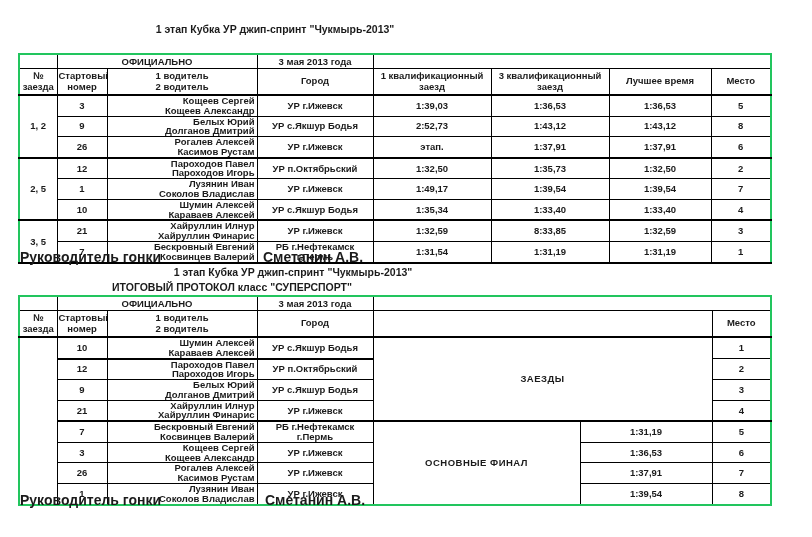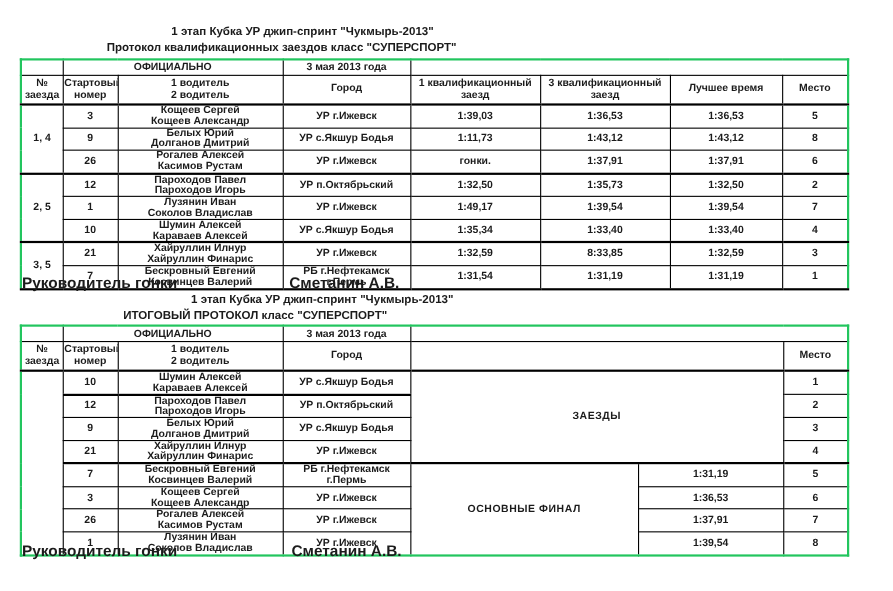--- a/index.html
+++ b/index.html
@@ -15,34 +15,33 @@
               width:752px;border:2px solid #22c55e;}
   #table1{top:53px;}
   #table2{top:295px;}
   .proto td,.proto th{border:1px solid #000;font-size:9.5px;font-weight:bold;
                       color:#1b1b1b;padding:0 2px;vertical-align:middle;overflow:hidden;}
   tr.official-row td{height:13px;line-height:12px;text-align:center;}
   tr.header-row th{height:25px;line-height:1.08;text-align:center;
                    border-bottom:2px solid #000;white-space:pre-line;padding:0 1px;}
   #table1 tbody td,#table2 tbody td{height:19px;line-height:1.03;}
   .c{text-align:center;}
-  .l{text-align:center;}
+  .l{text-align:right;}
   .pre{white-space:pre-line;}
   tr.group-end td{border-bottom:2px solid #000;}
   td.tb{border-bottom:2px solid #000;}
   td.race{text-align:center;}
   td.mlabel{text-align:center;letter-spacing:0.5px;}
 </style>
 </head>
 <body>
 
 <div class="page">
 
   <div class="abs ttl ctr" style="left:275px;top:23px;">1 этап Кубка УР джип-спринт "Чукмырь-2013"</div>
-  <div class="abs ttl ctr" style="left:256px;top:37px;">Протокол квалификационных заездов класс "СУПЕРСПОРТ"</div>
 
   <table class="proto" id="table1">
     <colgroup>
       <col style="width:38px">
         <col style="width:50px">
         <col style="width:150px">
         <col style="width:116px">
       <col style="width:118px">
         <col style="width:118px">
         <col style="width:102px">
@@ -66,46 +65,46 @@
         <th>1 квалификационный
 заезд</th>
         <th>3 квалификационный
 заезд</th>
         <th>Лучшее время</th>
         <th>Место</th>
       </tr>
     </thead>
     <tbody id="t1body">
         <tr>
-          <td class="c race tb" rowspan="3">1, 4</td>
+          <td class="c race tb" rowspan="3">1, 2</td>
           <td class="c">3</td>
           <td class="l pre">Кощеев Сергей
 Кощеев Александр</td>
           <td class="c pre">УР г.Ижевск</td>
           <td class="c">1:39,03</td>
           <td class="c">1:36,53</td>
           <td class="c">1:36,53</td>
           <td class="c">5</td>
         </tr>
         <tr>
           <td class="c">9</td>
           <td class="l pre">Белых Юрий
 Долганов Дмитрий</td>
           <td class="c pre">УР с.Якшур Бодья</td>
-          <td class="c">1:11,73</td>
+          <td class="c">2:52,73</td>
           <td class="c">1:43,12</td>
           <td class="c">1:43,12</td>
           <td class="c">8</td>
         </tr>
         <tr class="group-end">
           <td class="c">26</td>
           <td class="l pre">Рогалев Алексей
 Касимов Рустам</td>
           <td class="c pre">УР г.Ижевск</td>
-          <td class="c">гонки.</td>
+          <td class="c">этап.</td>
           <td class="c">1:37,91</td>
           <td class="c">1:37,91</td>
           <td class="c">6</td>
         </tr>
         <tr>
           <td class="c race tb" rowspan="3">2, 5</td>
           <td class="c">12</td>
           <td class="l pre">Пароходов Павел
 Пароходов Игорь</td>
           <td class="c pre">УР п.Октябрьский</td>

